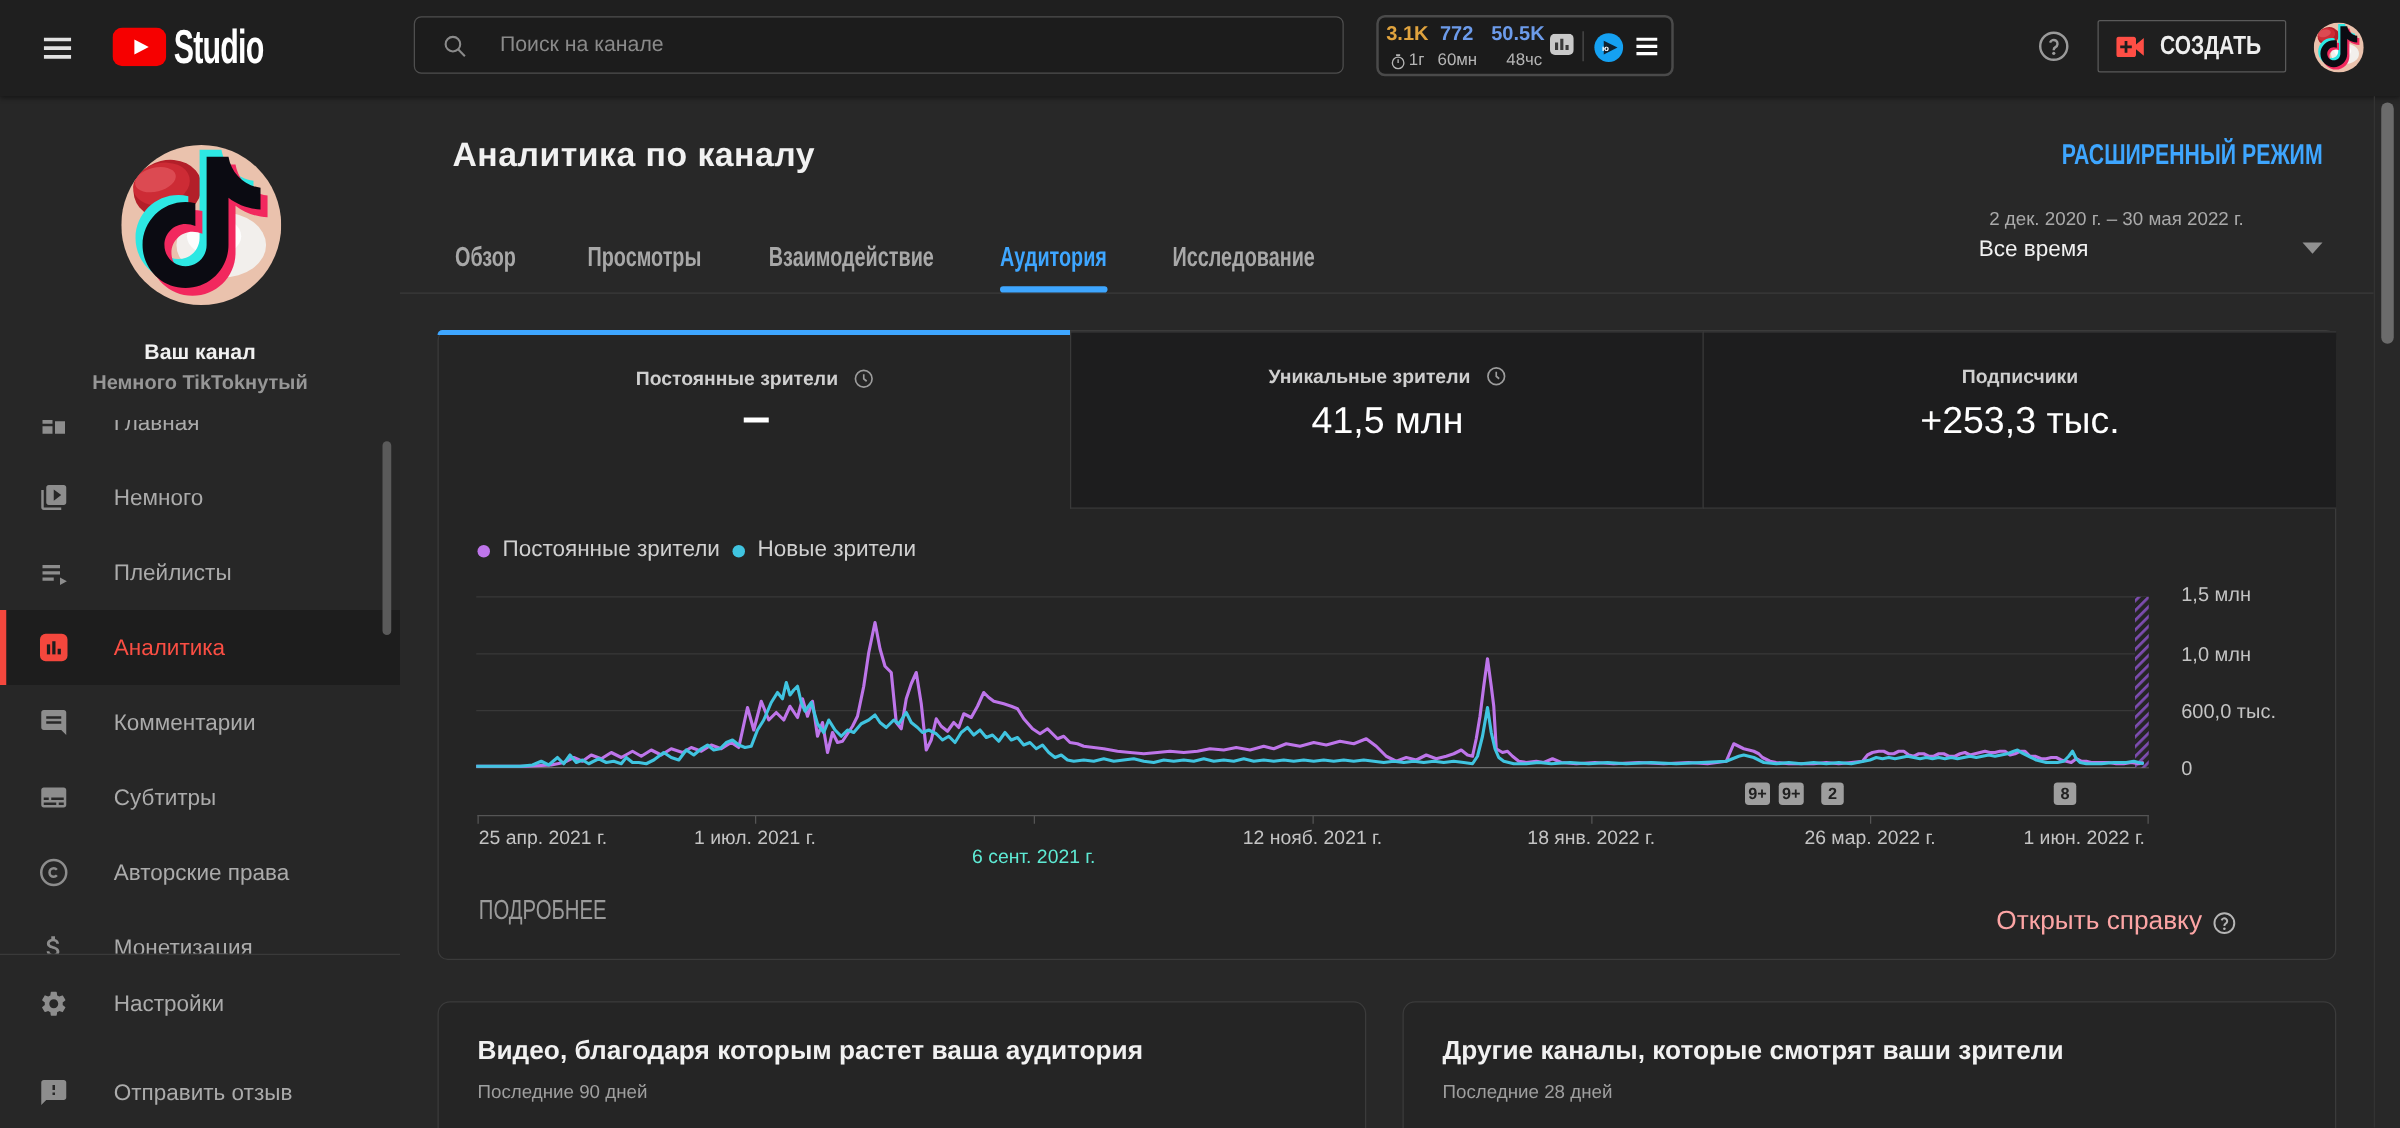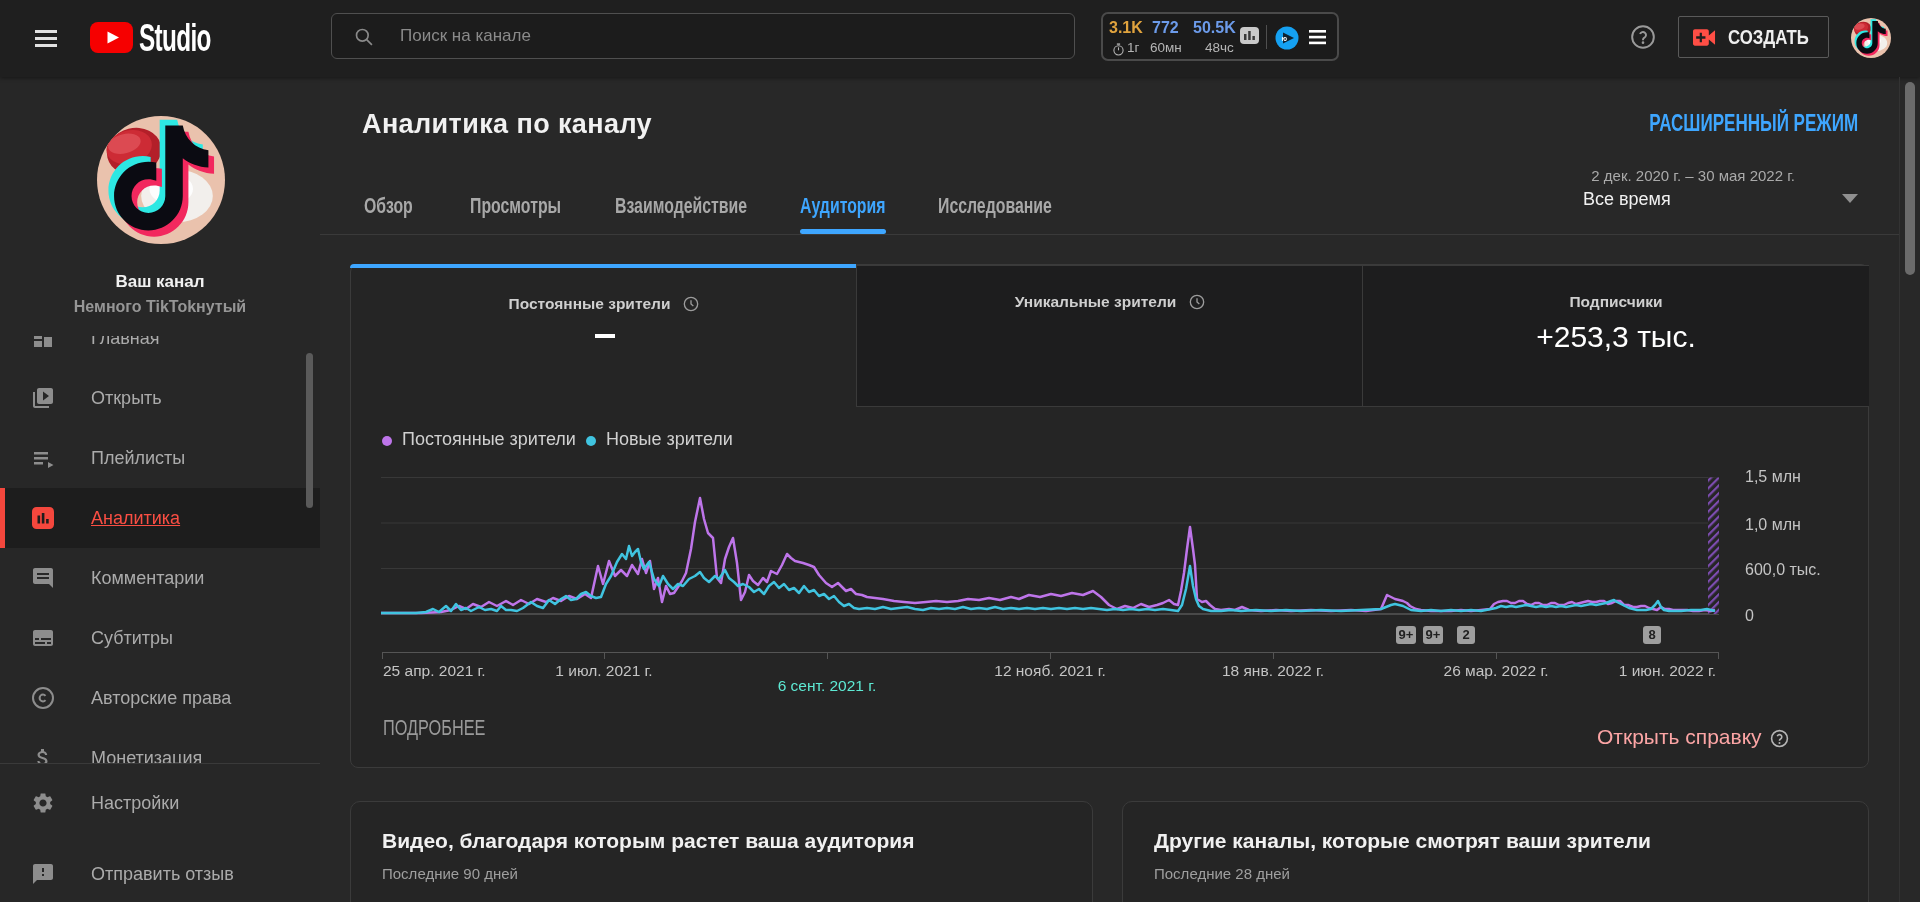--- a/index.html
+++ b/index.html
@@ -23,21 +23,21 @@
 
 #sidebar { position:absolute; left:0; top:77px; width:320px; height:825px; background:#272727; }
 #chname { position:absolute; left:0; top:195px; width:320px; text-align:center;
   font-size:17px; font-weight:700; color:#f1f1f1; }
 #chsub { position:absolute; left:0; top:221px; width:320px; text-align:center;
   font-size:16px; color:#969696;font-weight:bold; }
 .mi { position:absolute; left:0; width:320px; height:60px; }
 .mi .lbl { position:absolute; left:91px; top:20px; font-size:18px; color:#ababab; }
 .mi svg { position:absolute; left:31px; top:18px; }
 .mi.sel { background:#1d1d1d; }
-.mi.sel .lbl { color:#fa4e43;text-decoration:underline; }
+.mi.sel .lbl { color:#fa4e43; }
 .redbar { position:absolute; left:0; top:0; width:5px; height:60px; background:#f4473d; }
 
 
 #title { position:absolute; left:362px; top:109px; font-size:27px; font-weight:700;
   color:#f1f1f1; letter-spacing:.4px; }
 #advmode { position:absolute; right:62px; top:110px; font-size:23px; font-weight:700;
   color:#3ea6ff; transform:scaleX(.74); transform-origin:100% 50%; }
 #daterange { position:absolute; left:1450px; top:167px; width:345px; text-align:right;
   font-size:15px; color:#aaa; }
 #alltime { position:absolute; left:1583px; top:189px; font-size:18px; color:#f1f1f1; }
@@ -110,21 +110,21 @@
       <div class="mi" style="top:0">
         <svg width="24" height="24" viewBox="0 0 24 24" fill="#8d8d8d">
             <path d="M3 13h8V3H3v10zm0 8h8v-6H3v6zm10 0h8V11h-8v10zm0-18v6h8V3h-8z"></path>
           </svg>
         <span class="lbl">Главная</span>
       </div>
       <div class="mi" style="top:60px">
         <svg width="24" height="24" viewBox="0 0 24 24" fill="#8d8d8d">
             <path d="M4 6H2v14c0 1.1.9 2 2 2h14v-2H4V6zm16-4H8c-1.1 0-2 .9-2 2v12c0 1.1.9 2 2 2h12c1.1 0 2-.9 2-2V4c0-1.1-.9-2-2-2zm-8 12.5v-9l6 4.5-6 4.5z"></path>
           </svg>
-        <span class="lbl">Открыть</span>
+        <span class="lbl">Немного</span>
       </div>
       <div class="mi" style="top:120px">
         <svg width="24" height="24" viewBox="0 0 24 24" fill="#8d8d8d">
             <path d="M3 6h14v2.5H3V6zm0 5h14v2.5H3V11zm0 5h9v2.5H3V16zm14 0v6l5.5-3L17 16z"></path>
           </svg>
         <span class="lbl">Плейлисты</span>
       </div>
       <div class="mi sel" style="top:180px">
         <div class="redbar"></div>
         <svg width="24" height="24" viewBox="0 0 24 24">
@@ -200,20 +200,21 @@
       </svg>
   </div>
   <div style="position:absolute;left:244px;top:69px;width:20px;height:3.5px;background:#fff"></div>
   <div class="mcard" style="left:505px;width:507px">
     <div class="mlabel">Уникальные зрители&nbsp;&nbsp;
       <svg width="16" height="16" viewBox="0 0 24 24" style="vertical-align:-3px">
           <circle cx="12" cy="12" r="10" fill="none" stroke="#9c9c9c" stroke-width="2"></circle>
           <path d="M12 6.5V12l3.5 3" fill="none" stroke="#9c9c9c" stroke-width="2"></path>
         </svg>
     </div>
+    <div class="mval">41,5 млн</div>
   </div>
   <div class="mcard" style="left:1011px;width:507px;border-right:none">
     <div class="mlabel">Подписчики</div>
     <div class="mval">+253,3 тыс.</div>
   </div>
 
   <div class="ldot" style="left:31px;background:#be75ea"></div>
   <div class="ltxt" style="left:51px">Постоянные зрители</div>
   <div class="ldot" style="left:235px;background:#40c4e0"></div>
   <div class="ltxt" style="left:255px">Новые зрители</div>

